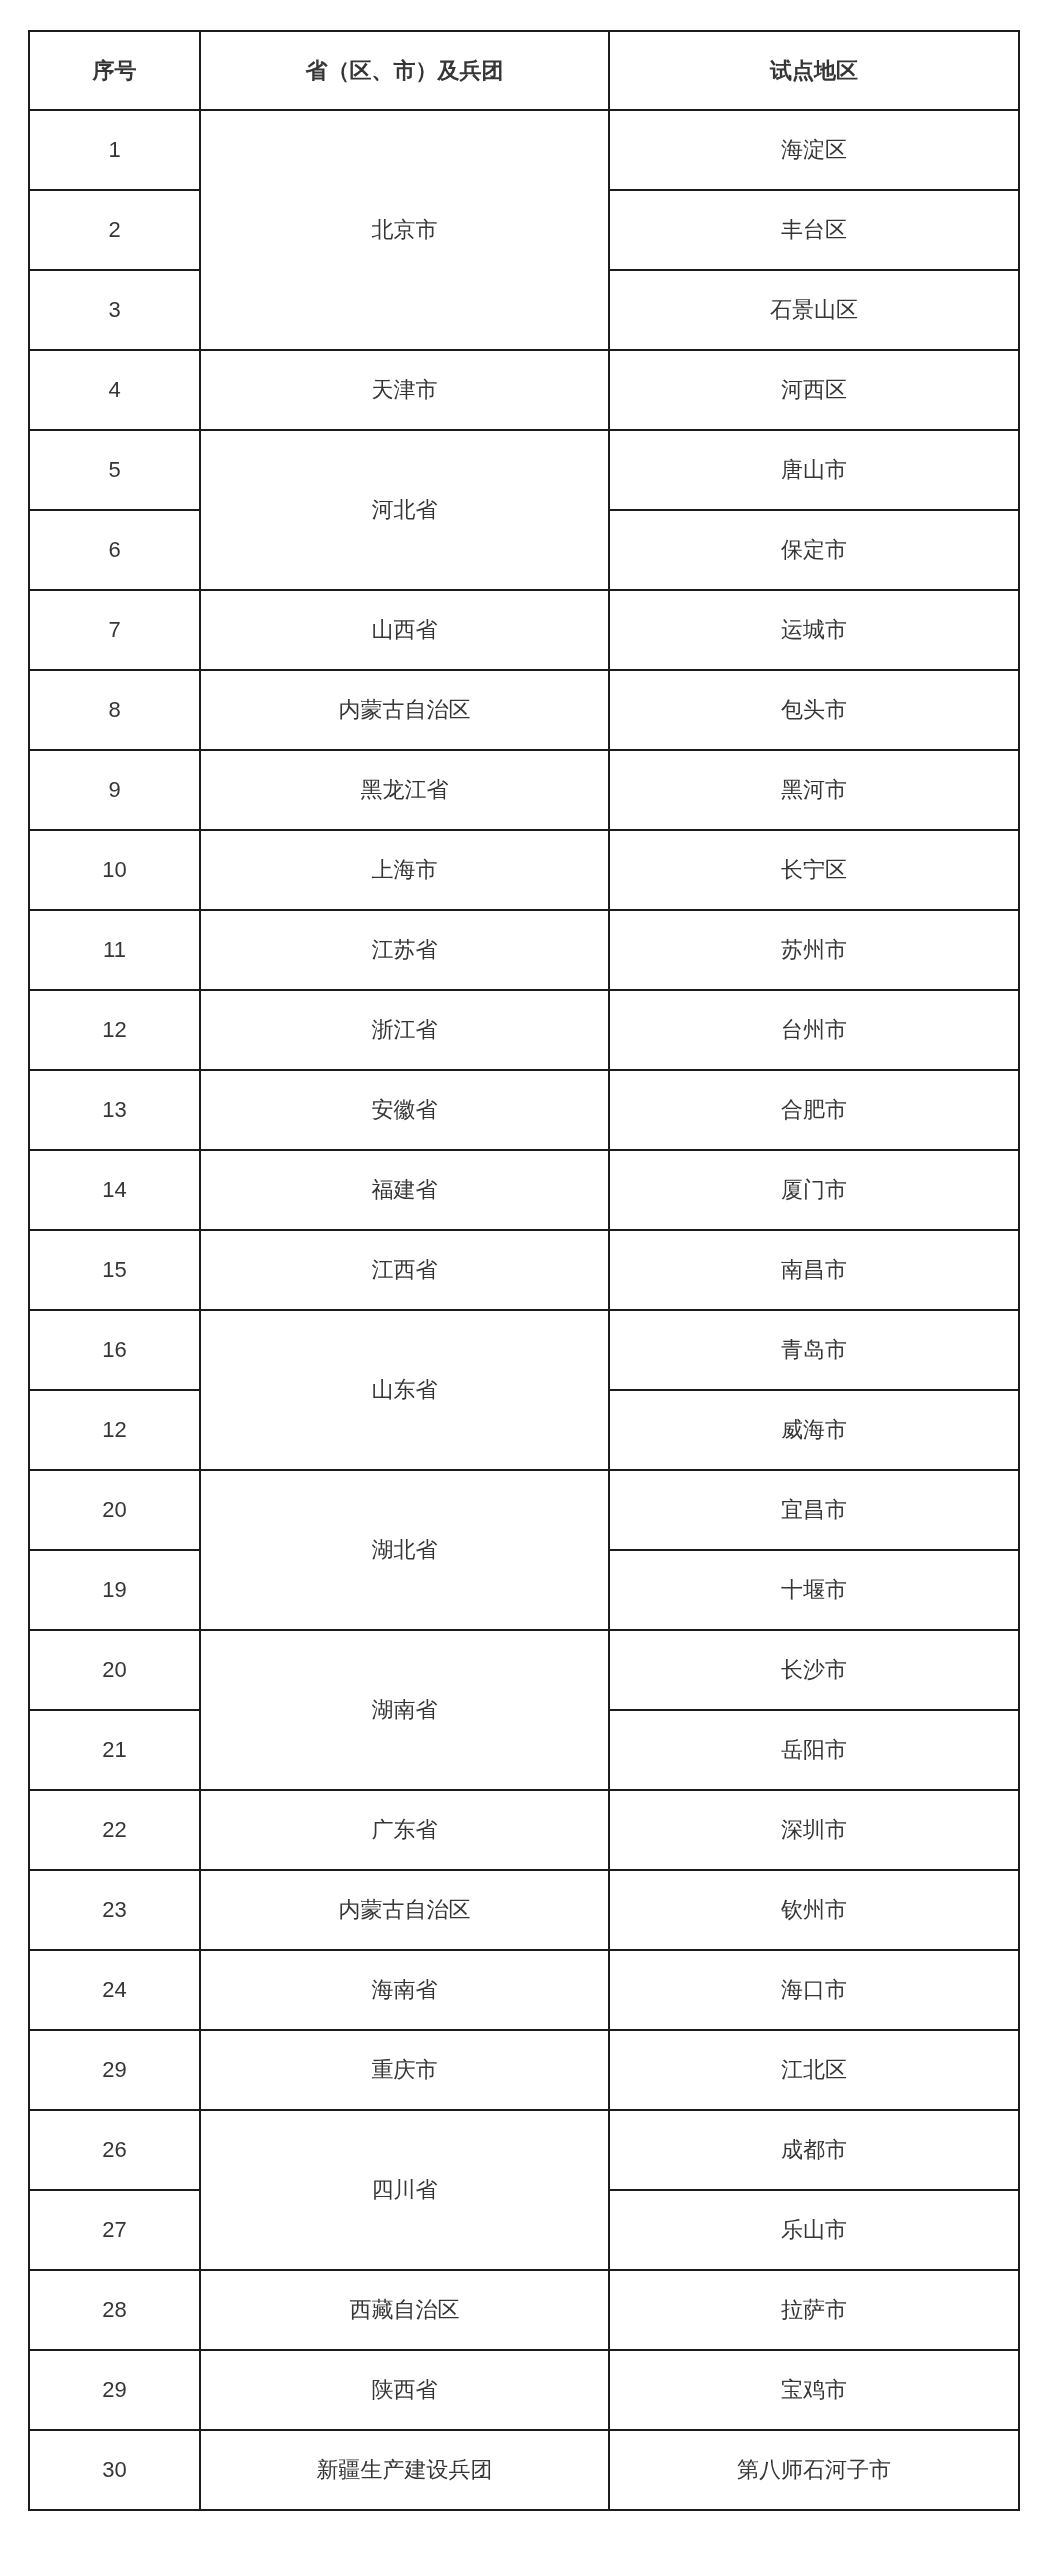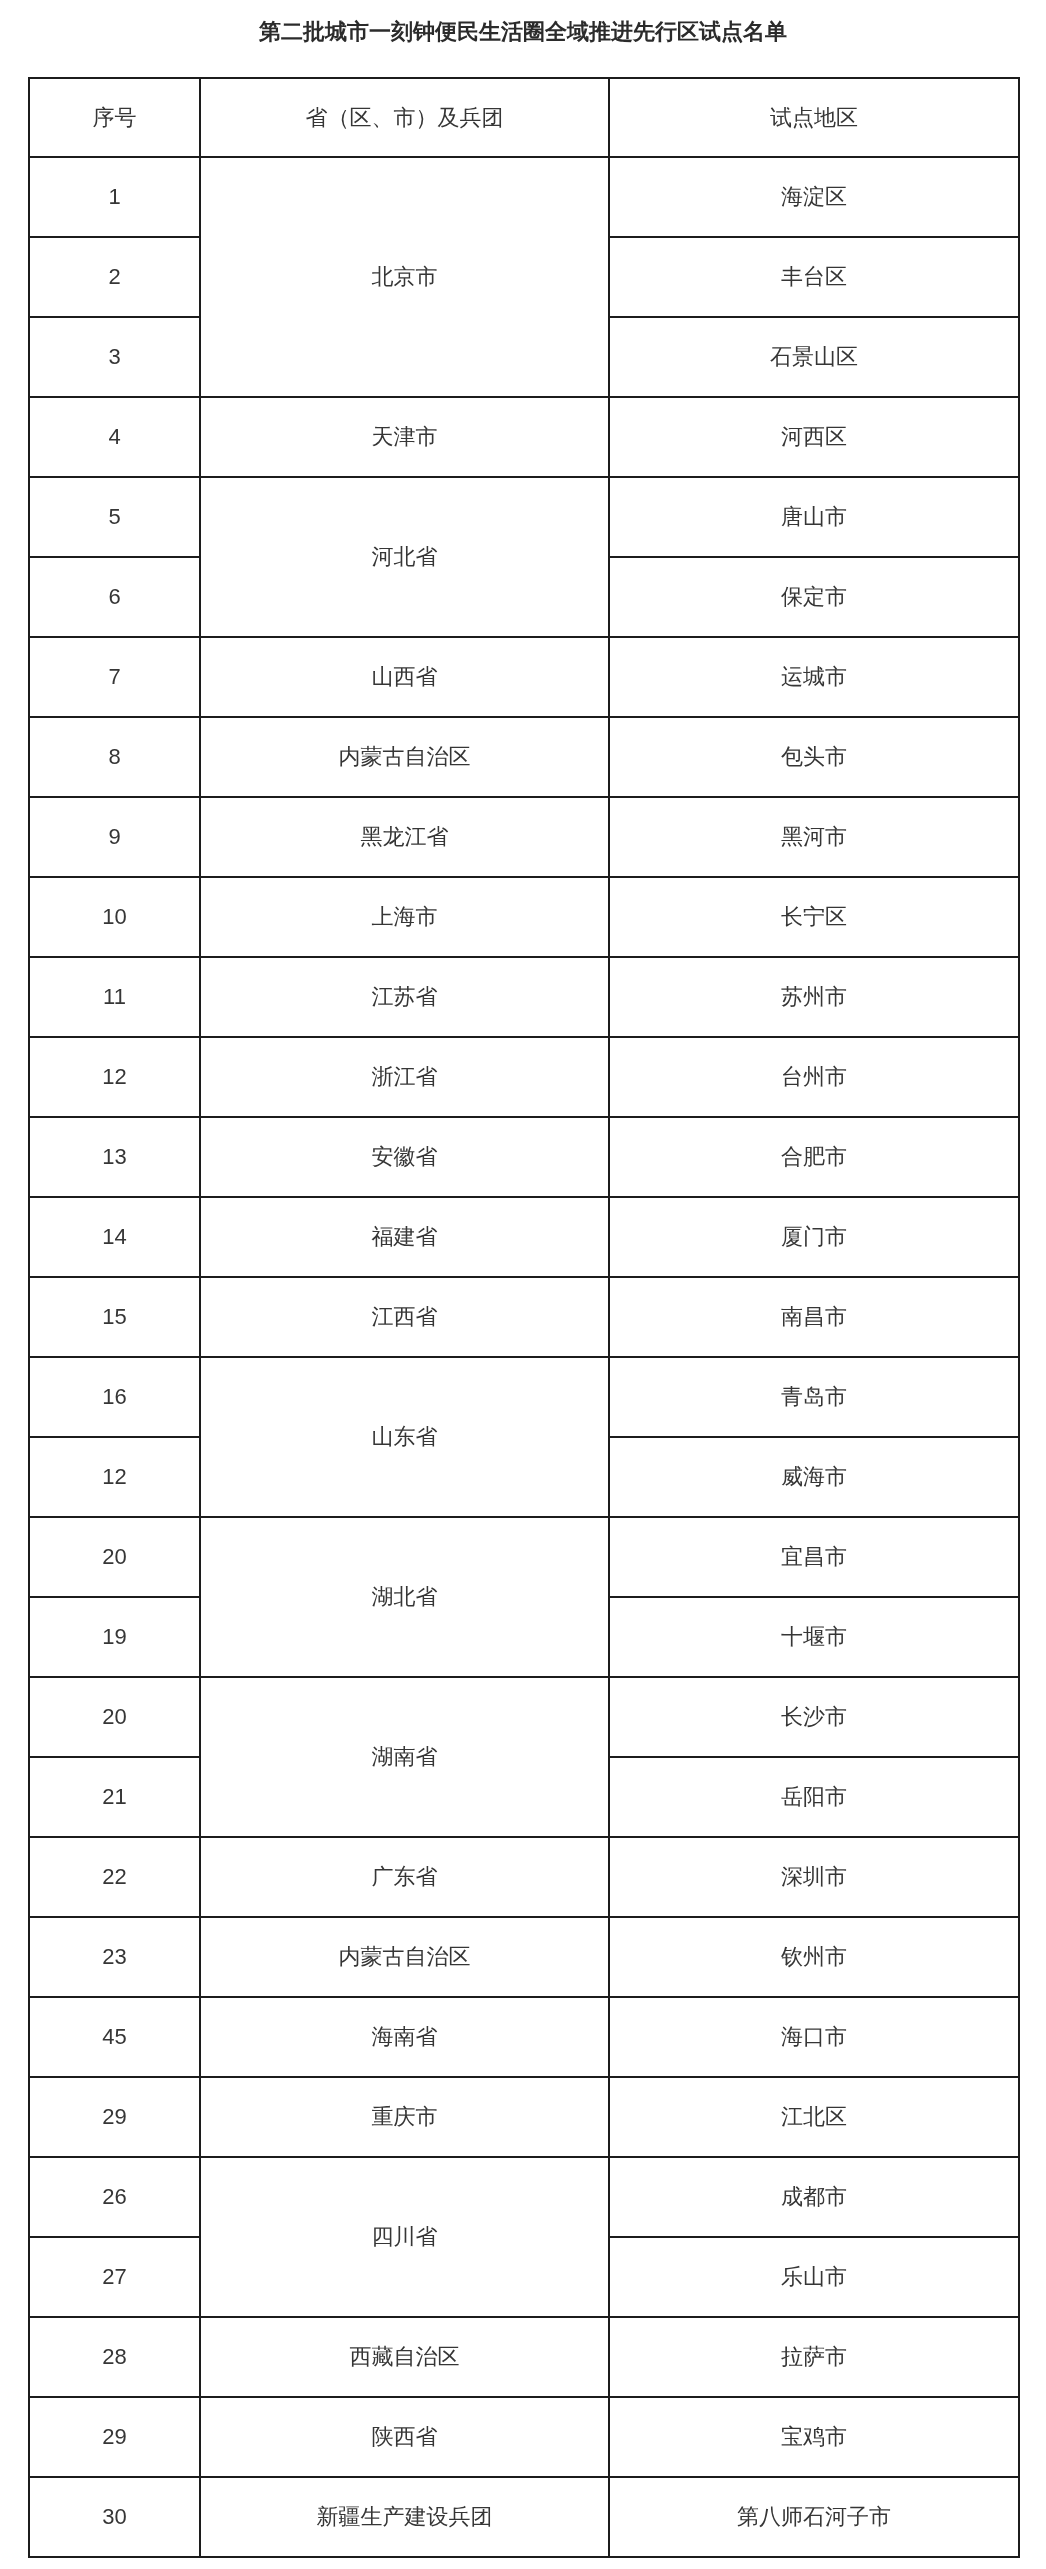--- a/index.html
+++ b/index.html
@@ -39,34 +39,34 @@
     text-align: center;
     vertical-align: middle;
     font-size: 22px;
     font-weight: normal;
     color: #363636;
     padding: 0;
     overflow: hidden;
   }
   table.pilot-table thead th {
     height: 77px;
+    font-weight: bold;
   }
   table.pilot-table tbody td {
     height: 78px;
   }
   col.col-no   { width: 171px; }
   col.col-prov { width: 409px; }
   col.col-area { width: 410px; }
 </style>
 </head>
 <body>
 
 <div class="page">
 
-  <h1 class="doc-title">第二批城市一刻钟便民生活圈全域推进先行区试点名单</h1>
 
   <table class="pilot-table">
     <colgroup>
       <col class="col-no">
       <col class="col-prov">
       <col class="col-area">
     </colgroup>
     <thead>
       <tr>
         <th>序号</th>
@@ -178,21 +178,21 @@
           <td>22</td>
           <td rowspan="1">广东省</td>
           <td>深圳市</td>
         </tr>
         <tr>
           <td>23</td>
           <td rowspan="1">内蒙古自治区</td>
           <td>钦州市</td>
         </tr>
         <tr>
-          <td>45</td>
+          <td>24</td>
           <td rowspan="1">海南省</td>
           <td>海口市</td>
         </tr>
         <tr>
           <td>29</td>
           <td rowspan="1">重庆市</td>
           <td>江北区</td>
         </tr>
         <tr>
           <td>26</td>

